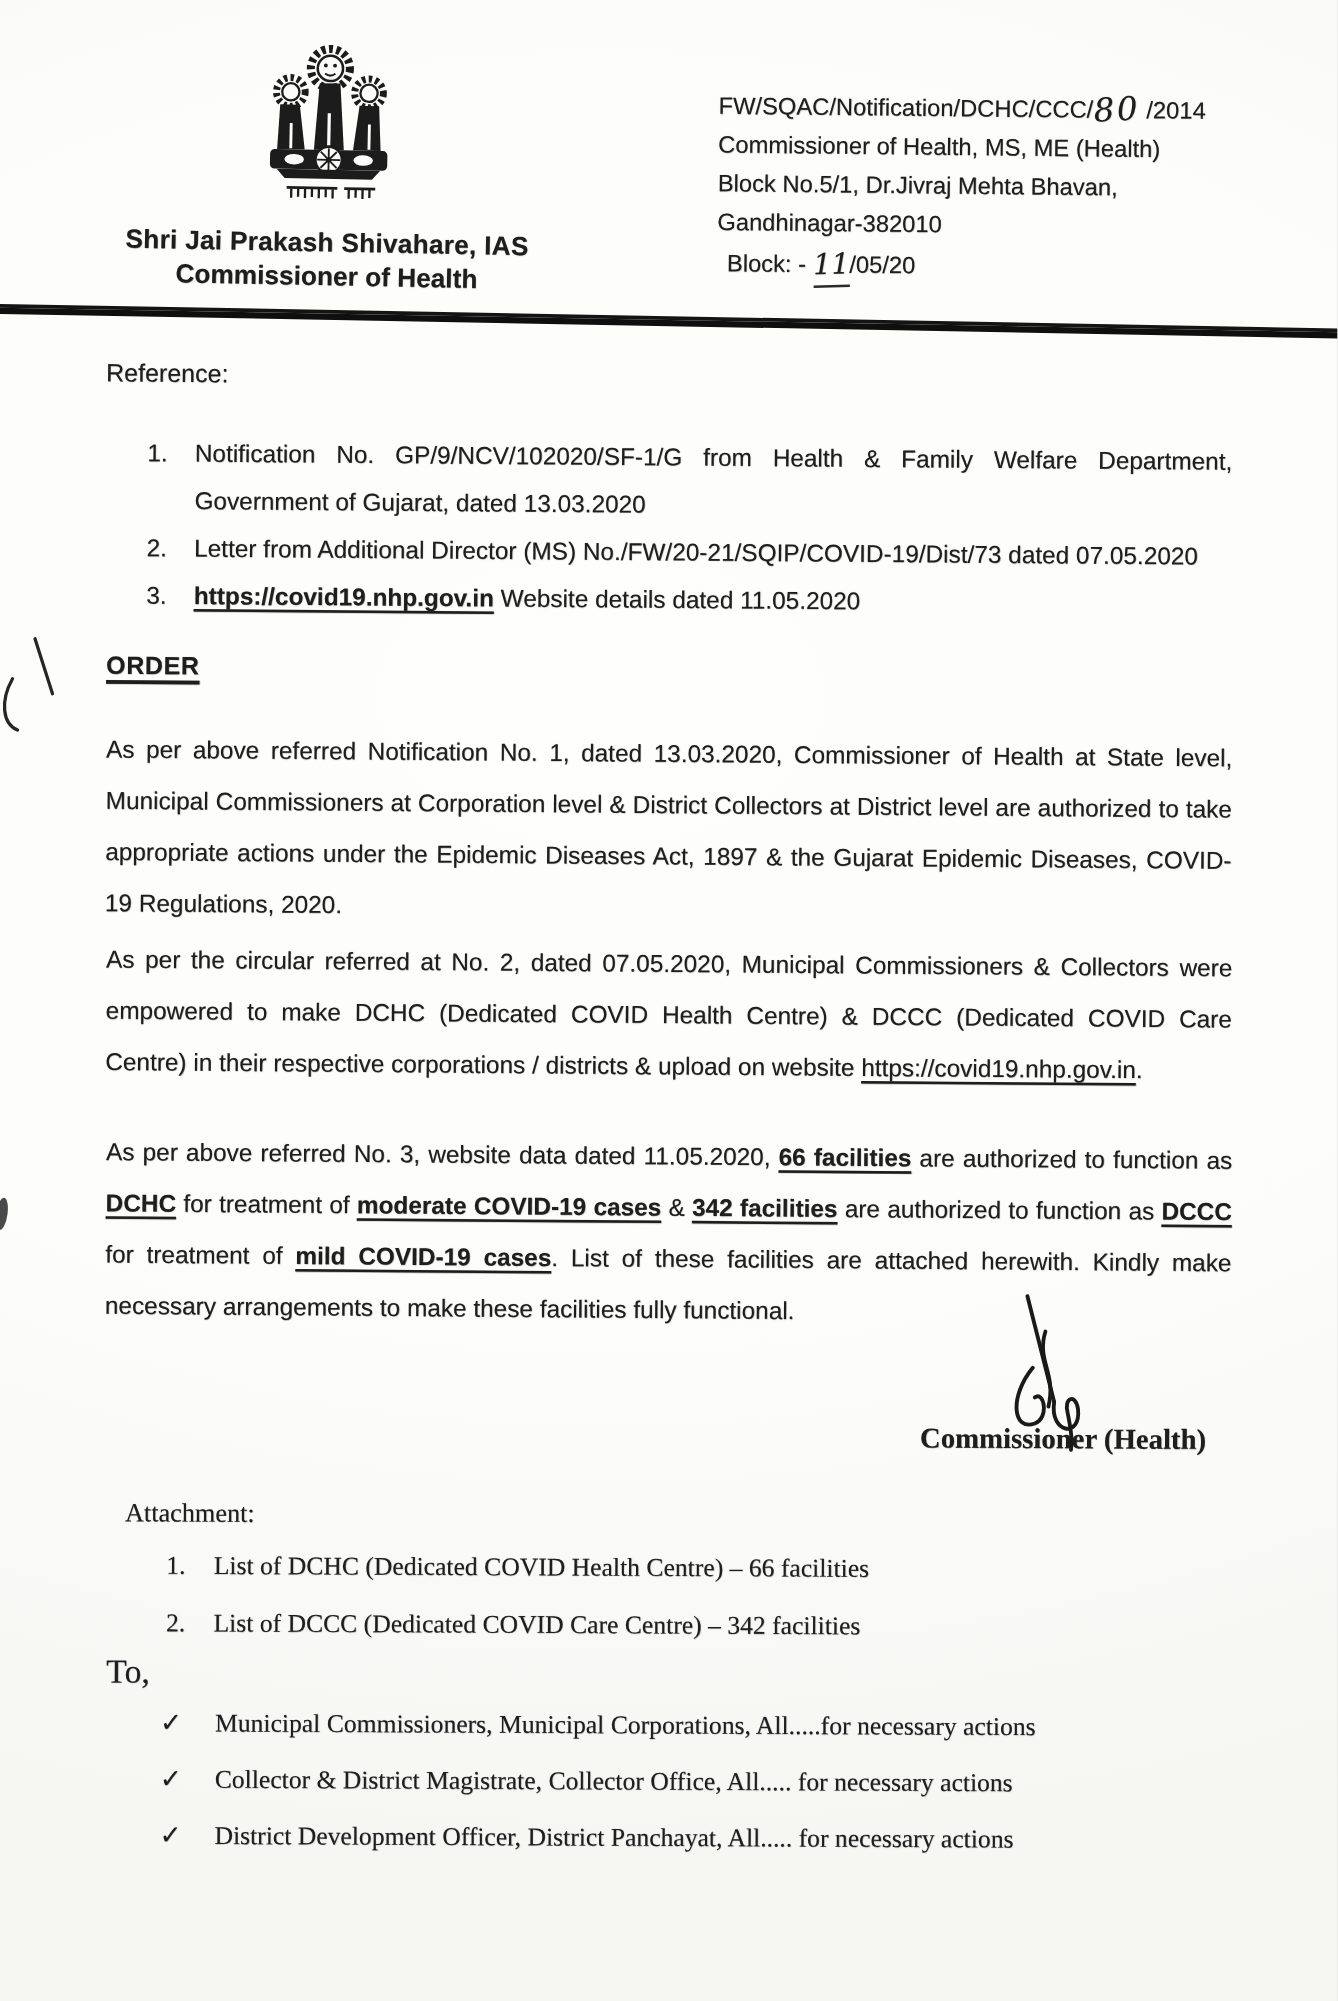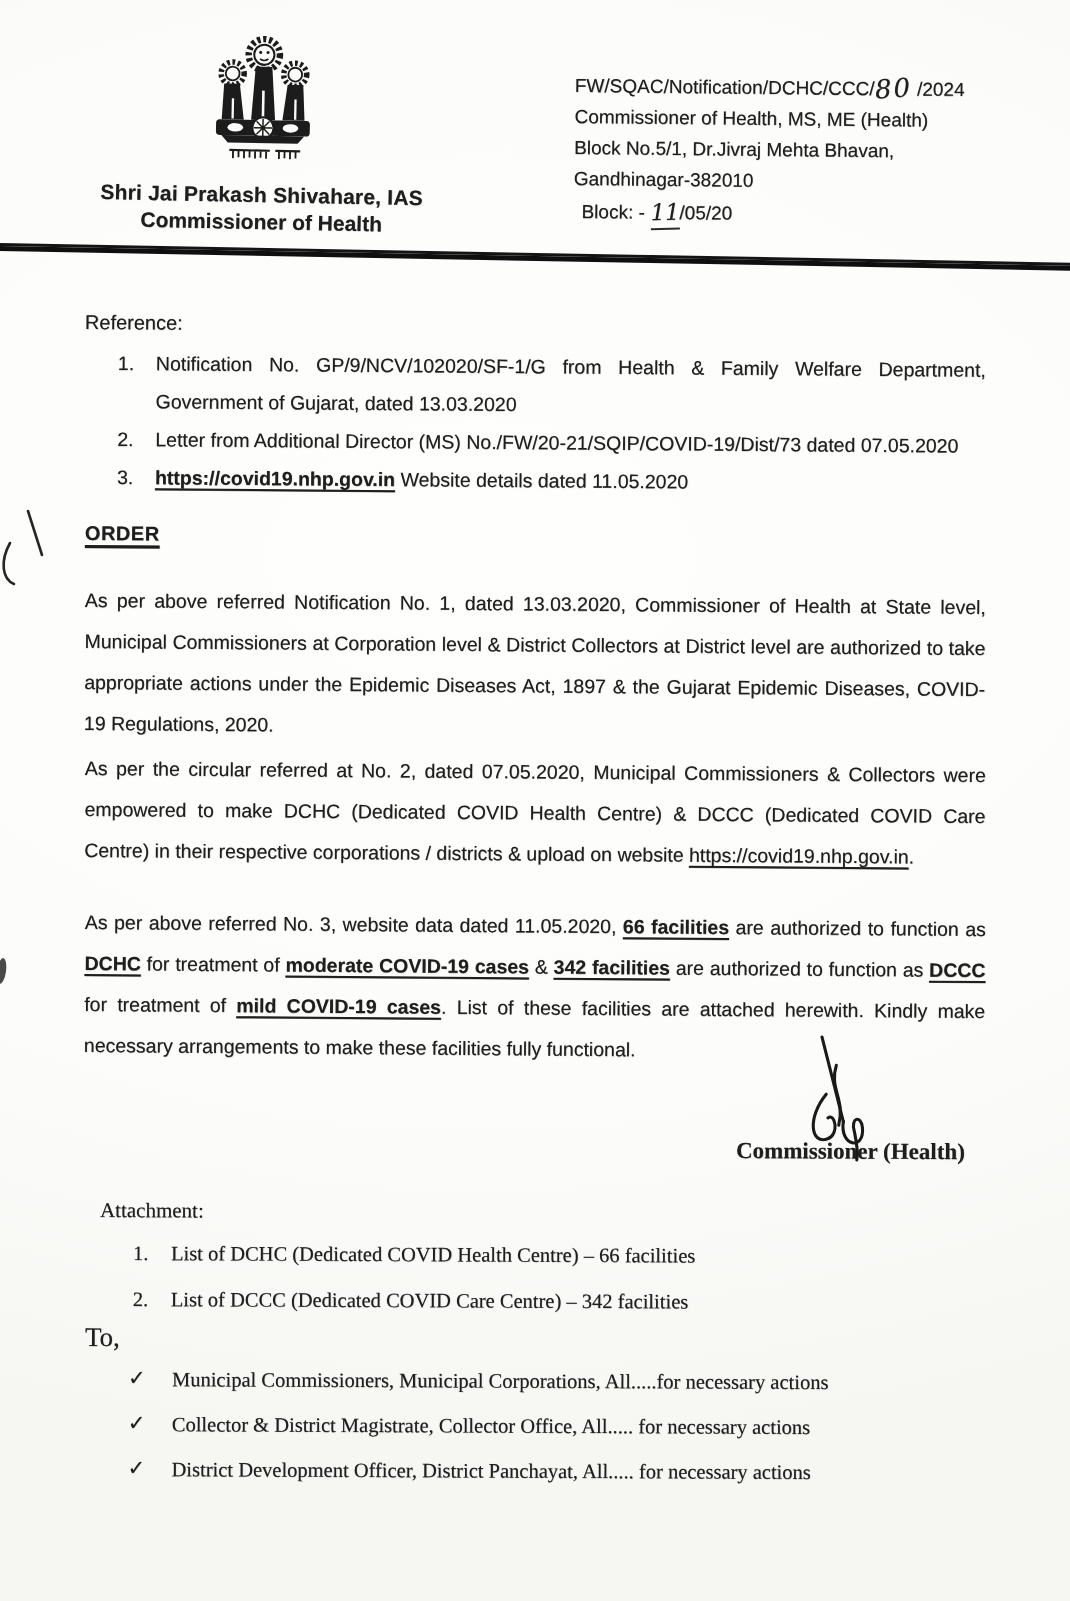--- a/index.html
+++ b/index.html
@@ -53,21 +53,21 @@
     position: absolute; left: -6px; top: 243px; width: 1085px; height: 4px;
     border-top: 3px solid #141414;
     border-bottom: 5px solid #0f0f0f;
     transform: rotate(1.05deg); transform-origin: left center;
   }
 
   
   .sans-head { font-size: 20px; }
   .reference-heading {
     position: absolute; left: 85px; top: 288px;
-    transform: rotate(0.5deg); transform-origin: left top; margin-top: 23px;
+    transform: rotate(0.5deg); transform-origin: left top;
   }
   .ref-list {
     position: absolute; left: 118px; top: 344px; width: 868px;
     transform: rotate(0.45deg); transform-origin: left top;
   }
   .ref-item { position: relative; padding-left: 38px; font-size: 19.5px; line-height: 38px; text-align: justify; }
   .ref-num { position: absolute; left: 0; top: 0; }
 
   .order-heading {
     position: absolute; left: 85px; top: 522px;
@@ -184,21 +184,21 @@
           <rect x="98" y="136" width="2" height="7"></rect>
         <rect x="104" y="136" width="2" height="8"></rect>
           <rect x="110" y="136" width="2" height="7"></rect>
       </g>
     </svg>
     <div class="officer-name">Shri Jai Prakash Shivahare, IAS</div>
     <div class="officer-title">Commissioner of Health</div>
   </div>
 
   <div class="ref-block">
-    <div><span>FW/SQAC/Notification/DCHC/CCC/</span><span class="hand">80</span><span> /2024</span></div>
+    <div><span>FW/SQAC/Notification/DCHC/CCC/</span><span class="hand">80</span><span> /2014</span></div>
     <div>Commissioner of Health, MS, ME (Health)</div>
     <div>Block No.5/1, Dr.Jivraj Mehta Bhavan,</div>
     <div>Gandhinagar-382010</div>
     <div class="date-line"><span>Block: - </span><span class="hand hand-day">11</span><span>/05/20</span></div>
   </div>
 
   <div class="rule"></div>
 
   <div class="reference-heading sans-head">Reference:</div>
 

